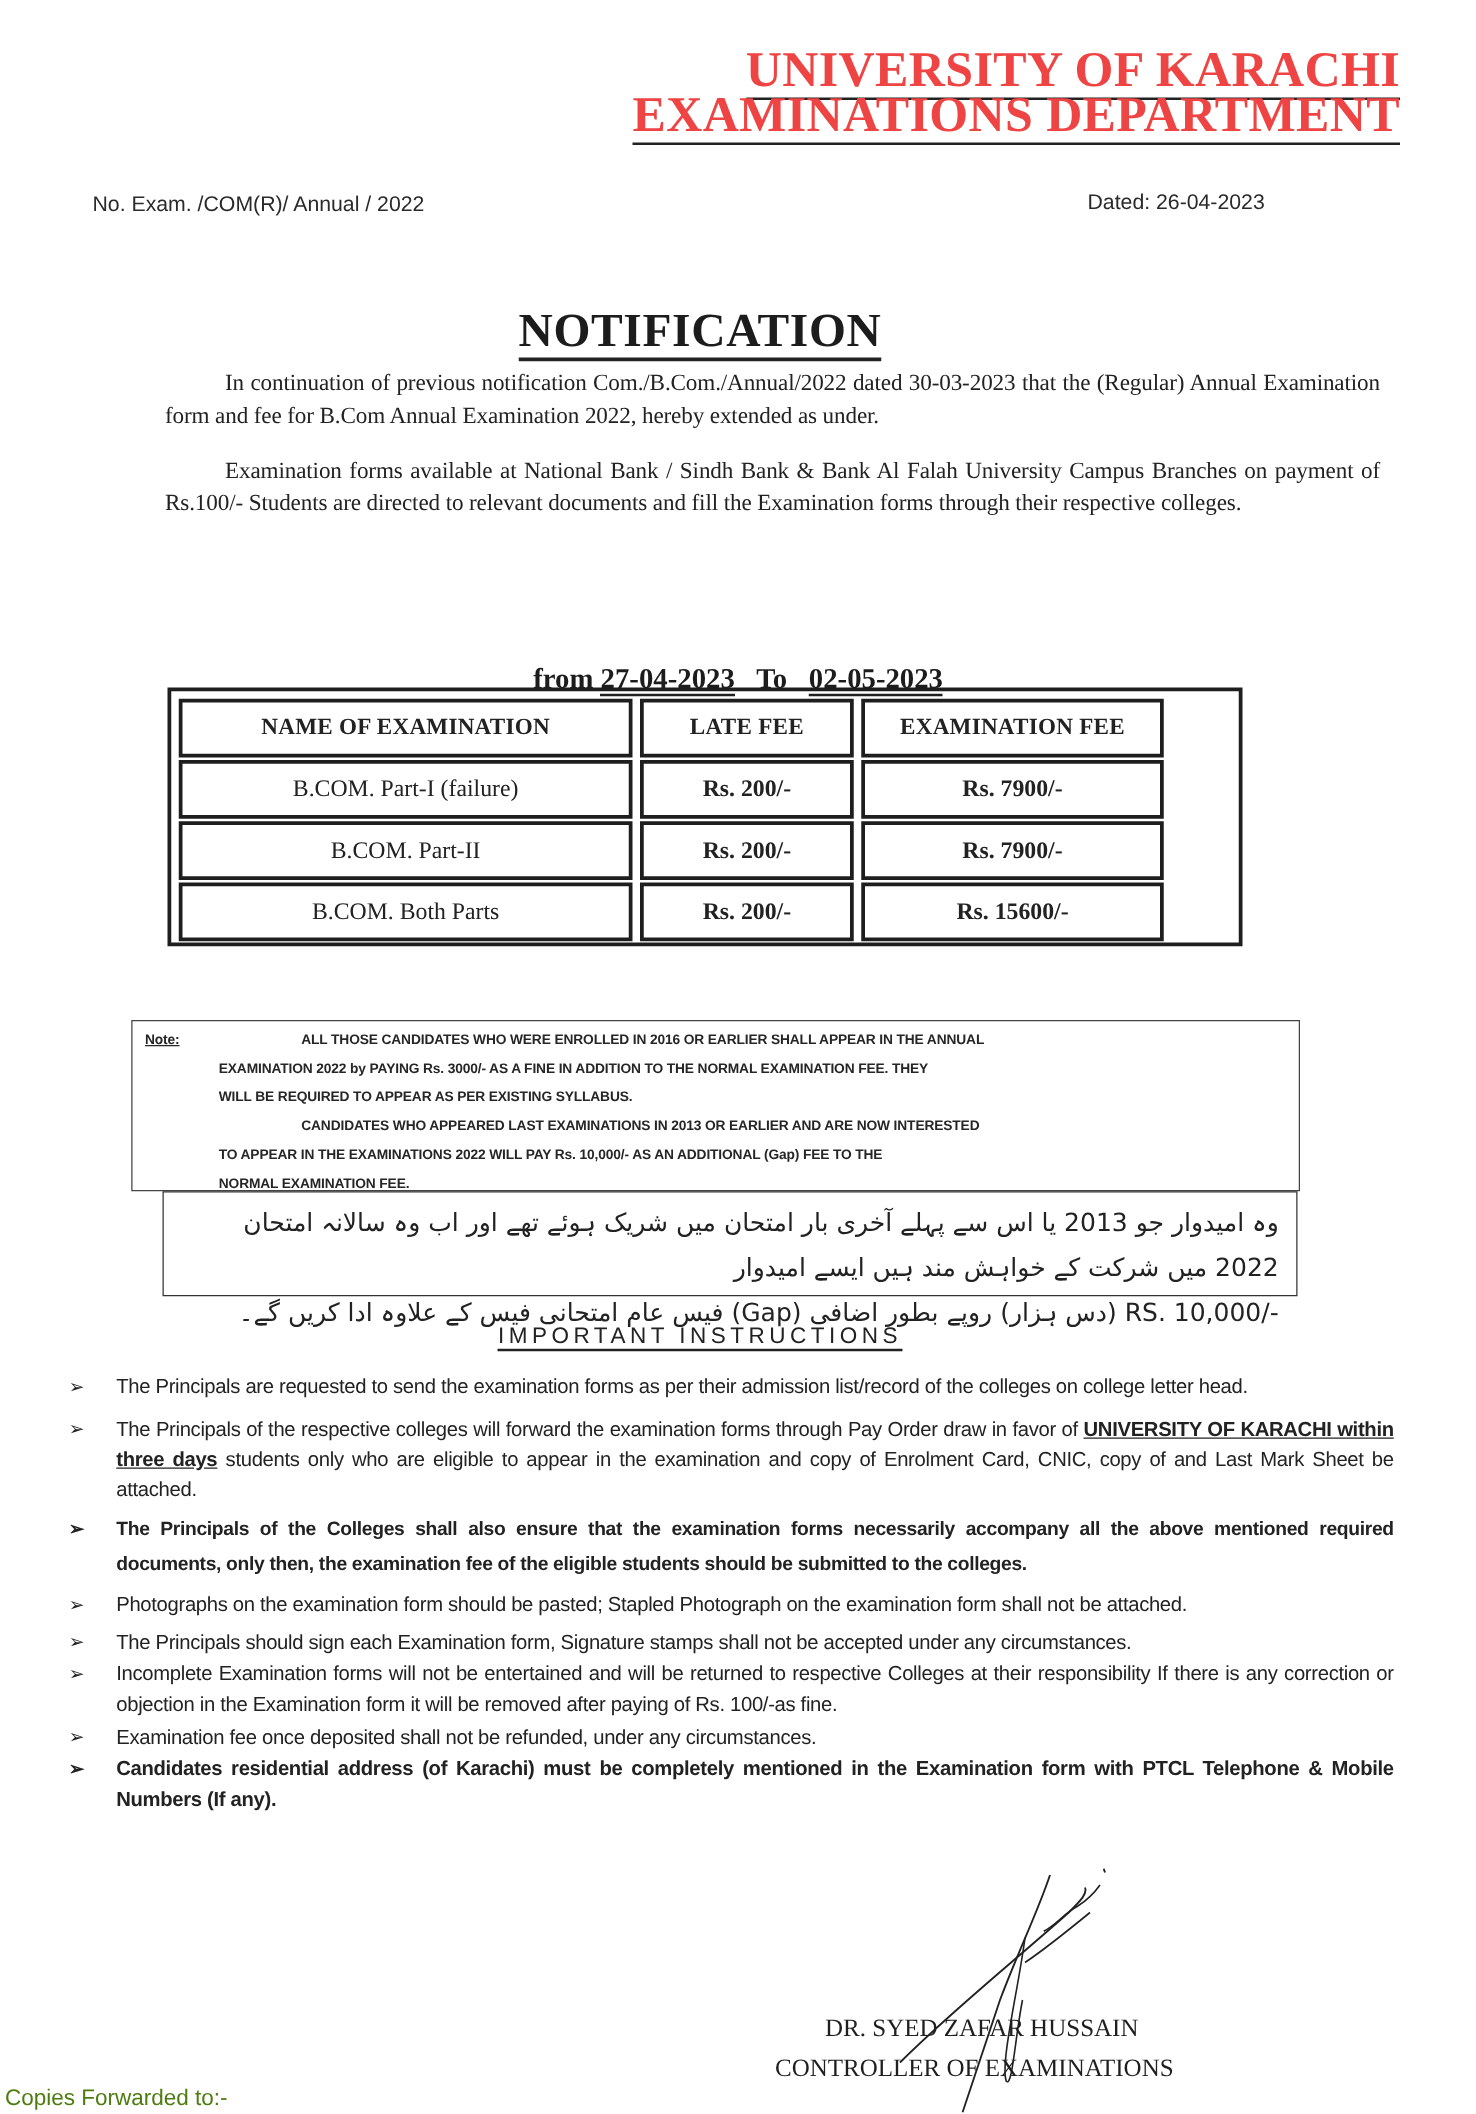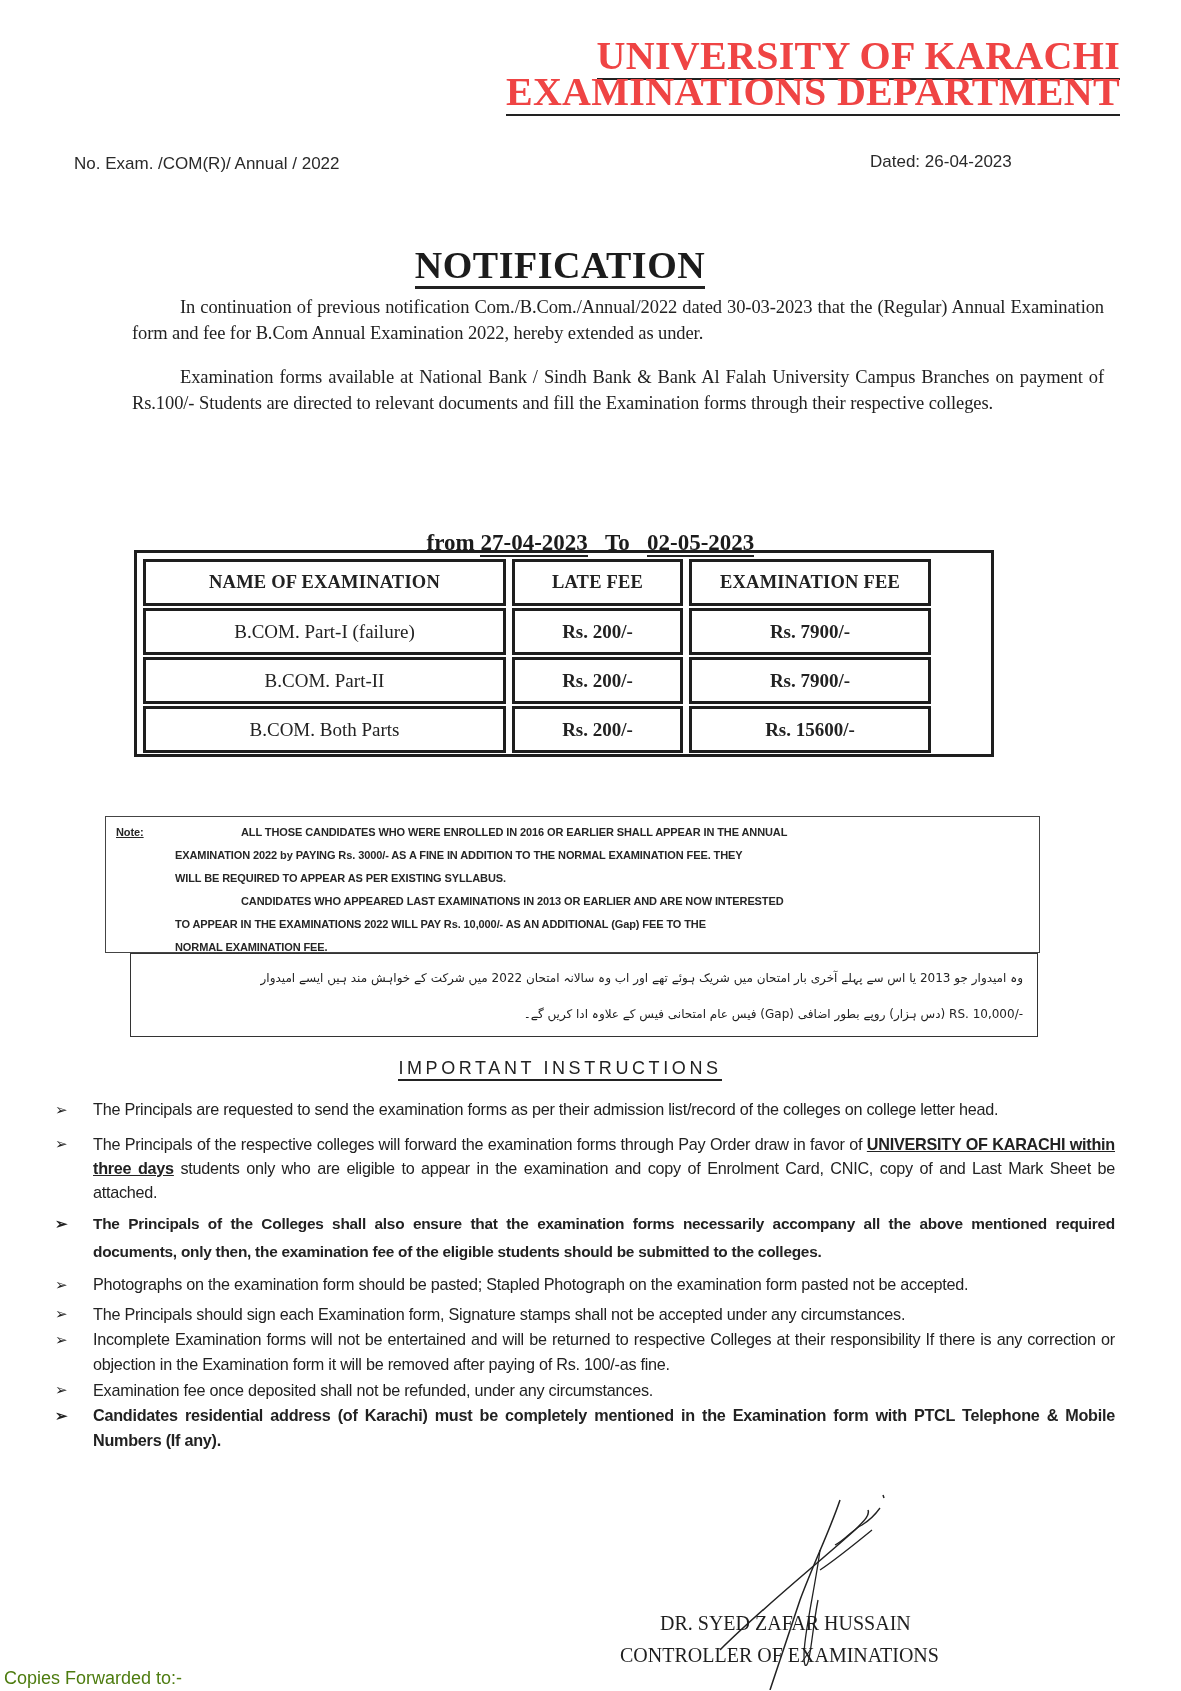--- a/index.html
+++ b/index.html
@@ -63,21 +63,21 @@
       line-height: 23px; color: #262626; letter-spacing: -0.1px; margin-top: 23px;
     }
     .note-box .note-label { text-decoration: underline; display: inline-block; width: 125px; }
     .note-box .line2 { padding-left: 59px; }
     .note-box .ind2 { padding-left: 125px; }
 
     .urdu-box {
       left: 130px; top: 953px; width: 908px; height: 84px;
       border: 1px solid #333; padding: 6px 14px;
       direction: rtl; text-align: right;
-      font-family: "DejaVu Sans", sans-serif; font-size: 12px; line-height: 36px; color: #222;
+      font-family: "DejaVu Sans", sans-serif; font-size: 20px; line-height: 36px; color: #222;
     }
 
     .instr-title {
       left: 0; width: 1120px; text-align: center; top: 1058px;
       font-family: "Liberation Sans", sans-serif; font-size: 18px; letter-spacing: 3.6px; color: #222;
     }
     .instr-title span { border-bottom: 2px solid #222; padding-bottom: 1px; }
 
     .instr-list { left: 55px; top: 1093px; width: 1060px; }
     .instr-item { position: relative; padding-left: 38px; margin-bottom: 6px;
@@ -181,21 +181,21 @@
   <div class="instr-item" style="line-height:24px;">
     <span class="bullet">➢</span>
     <span>The Principals of the respective colleges will forward the examination forms through Pay Order draw in favor of </span><span class="u">UNIVERSITY OF KARACHI  within three days</span><span> students only who are eligible to appear in the examination and copy of Enrolment Card, CNIC, copy of  and Last Mark Sheet be attached.</span>
   </div>
   <div class="instr-item bold" style="line-height:28px; font-size:15.4px;">
     <span class="bullet">➢</span>
     <span>The Principals of the Colleges shall also ensure that the examination forms necessarily accompany all the above mentioned required documents, only then, the examination fee of the eligible students should be submitted to the colleges.</span>
   </div>
   <div class="instr-item" style="line-height:25px;">
     <span class="bullet">➢</span>
-    <span>Photographs on the examination form should be pasted; Stapled Photograph on the examination form pasted not be accepted.</span>
+    <span>Photographs on the examination form should be pasted; Stapled Photograph on the examination form shall not be attached.</span>
   </div>
   <div class="instr-item" style="line-height:22px; margin-bottom:2px;">
     <span class="bullet">➢</span>
     <span>The Principals should sign each Examination form, Signature stamps shall not be accepted under any circumstances.</span>
   </div>
   <div class="instr-item" style="line-height:25px; margin-bottom:2px;">
     <span class="bullet">➢</span>
     <span>Incomplete Examination forms will not be entertained and will be returned to respective Colleges at their responsibility If there is any correction or objection in the Examination form it will be removed after paying of Rs. 100/-as fine.</span>
   </div>
   <div class="instr-item" style="line-height:22px; margin-bottom:2px;">

